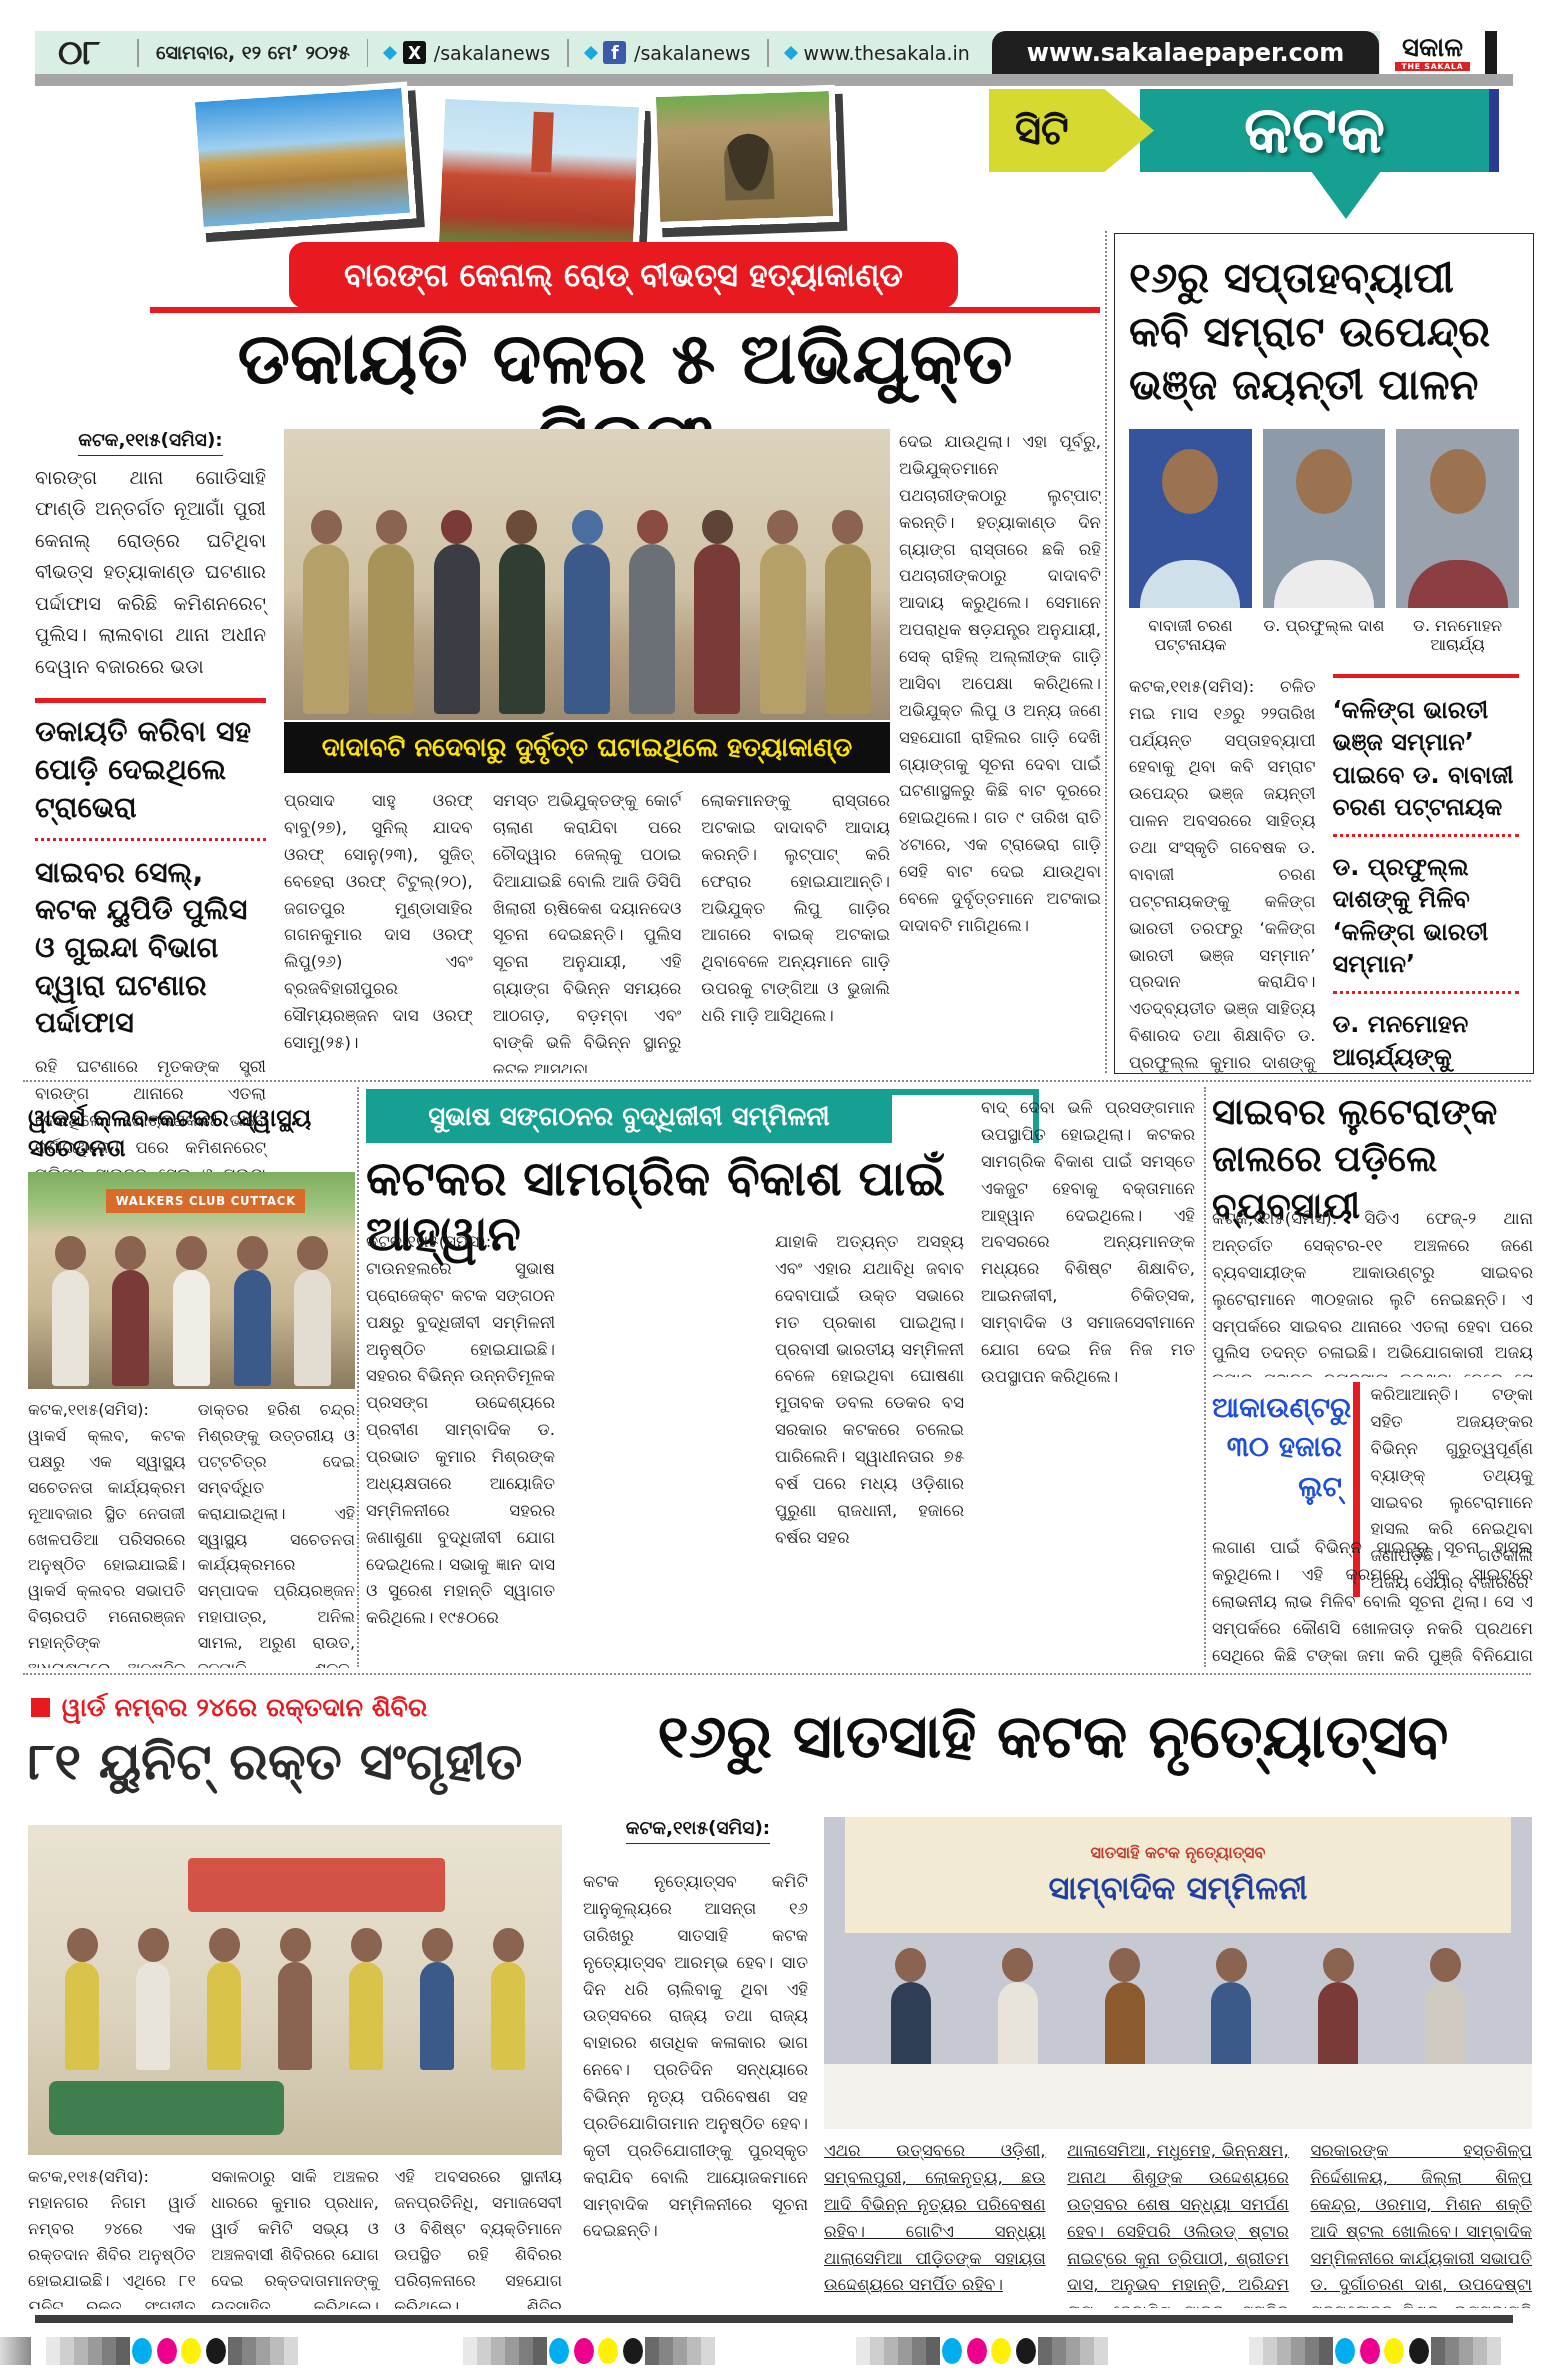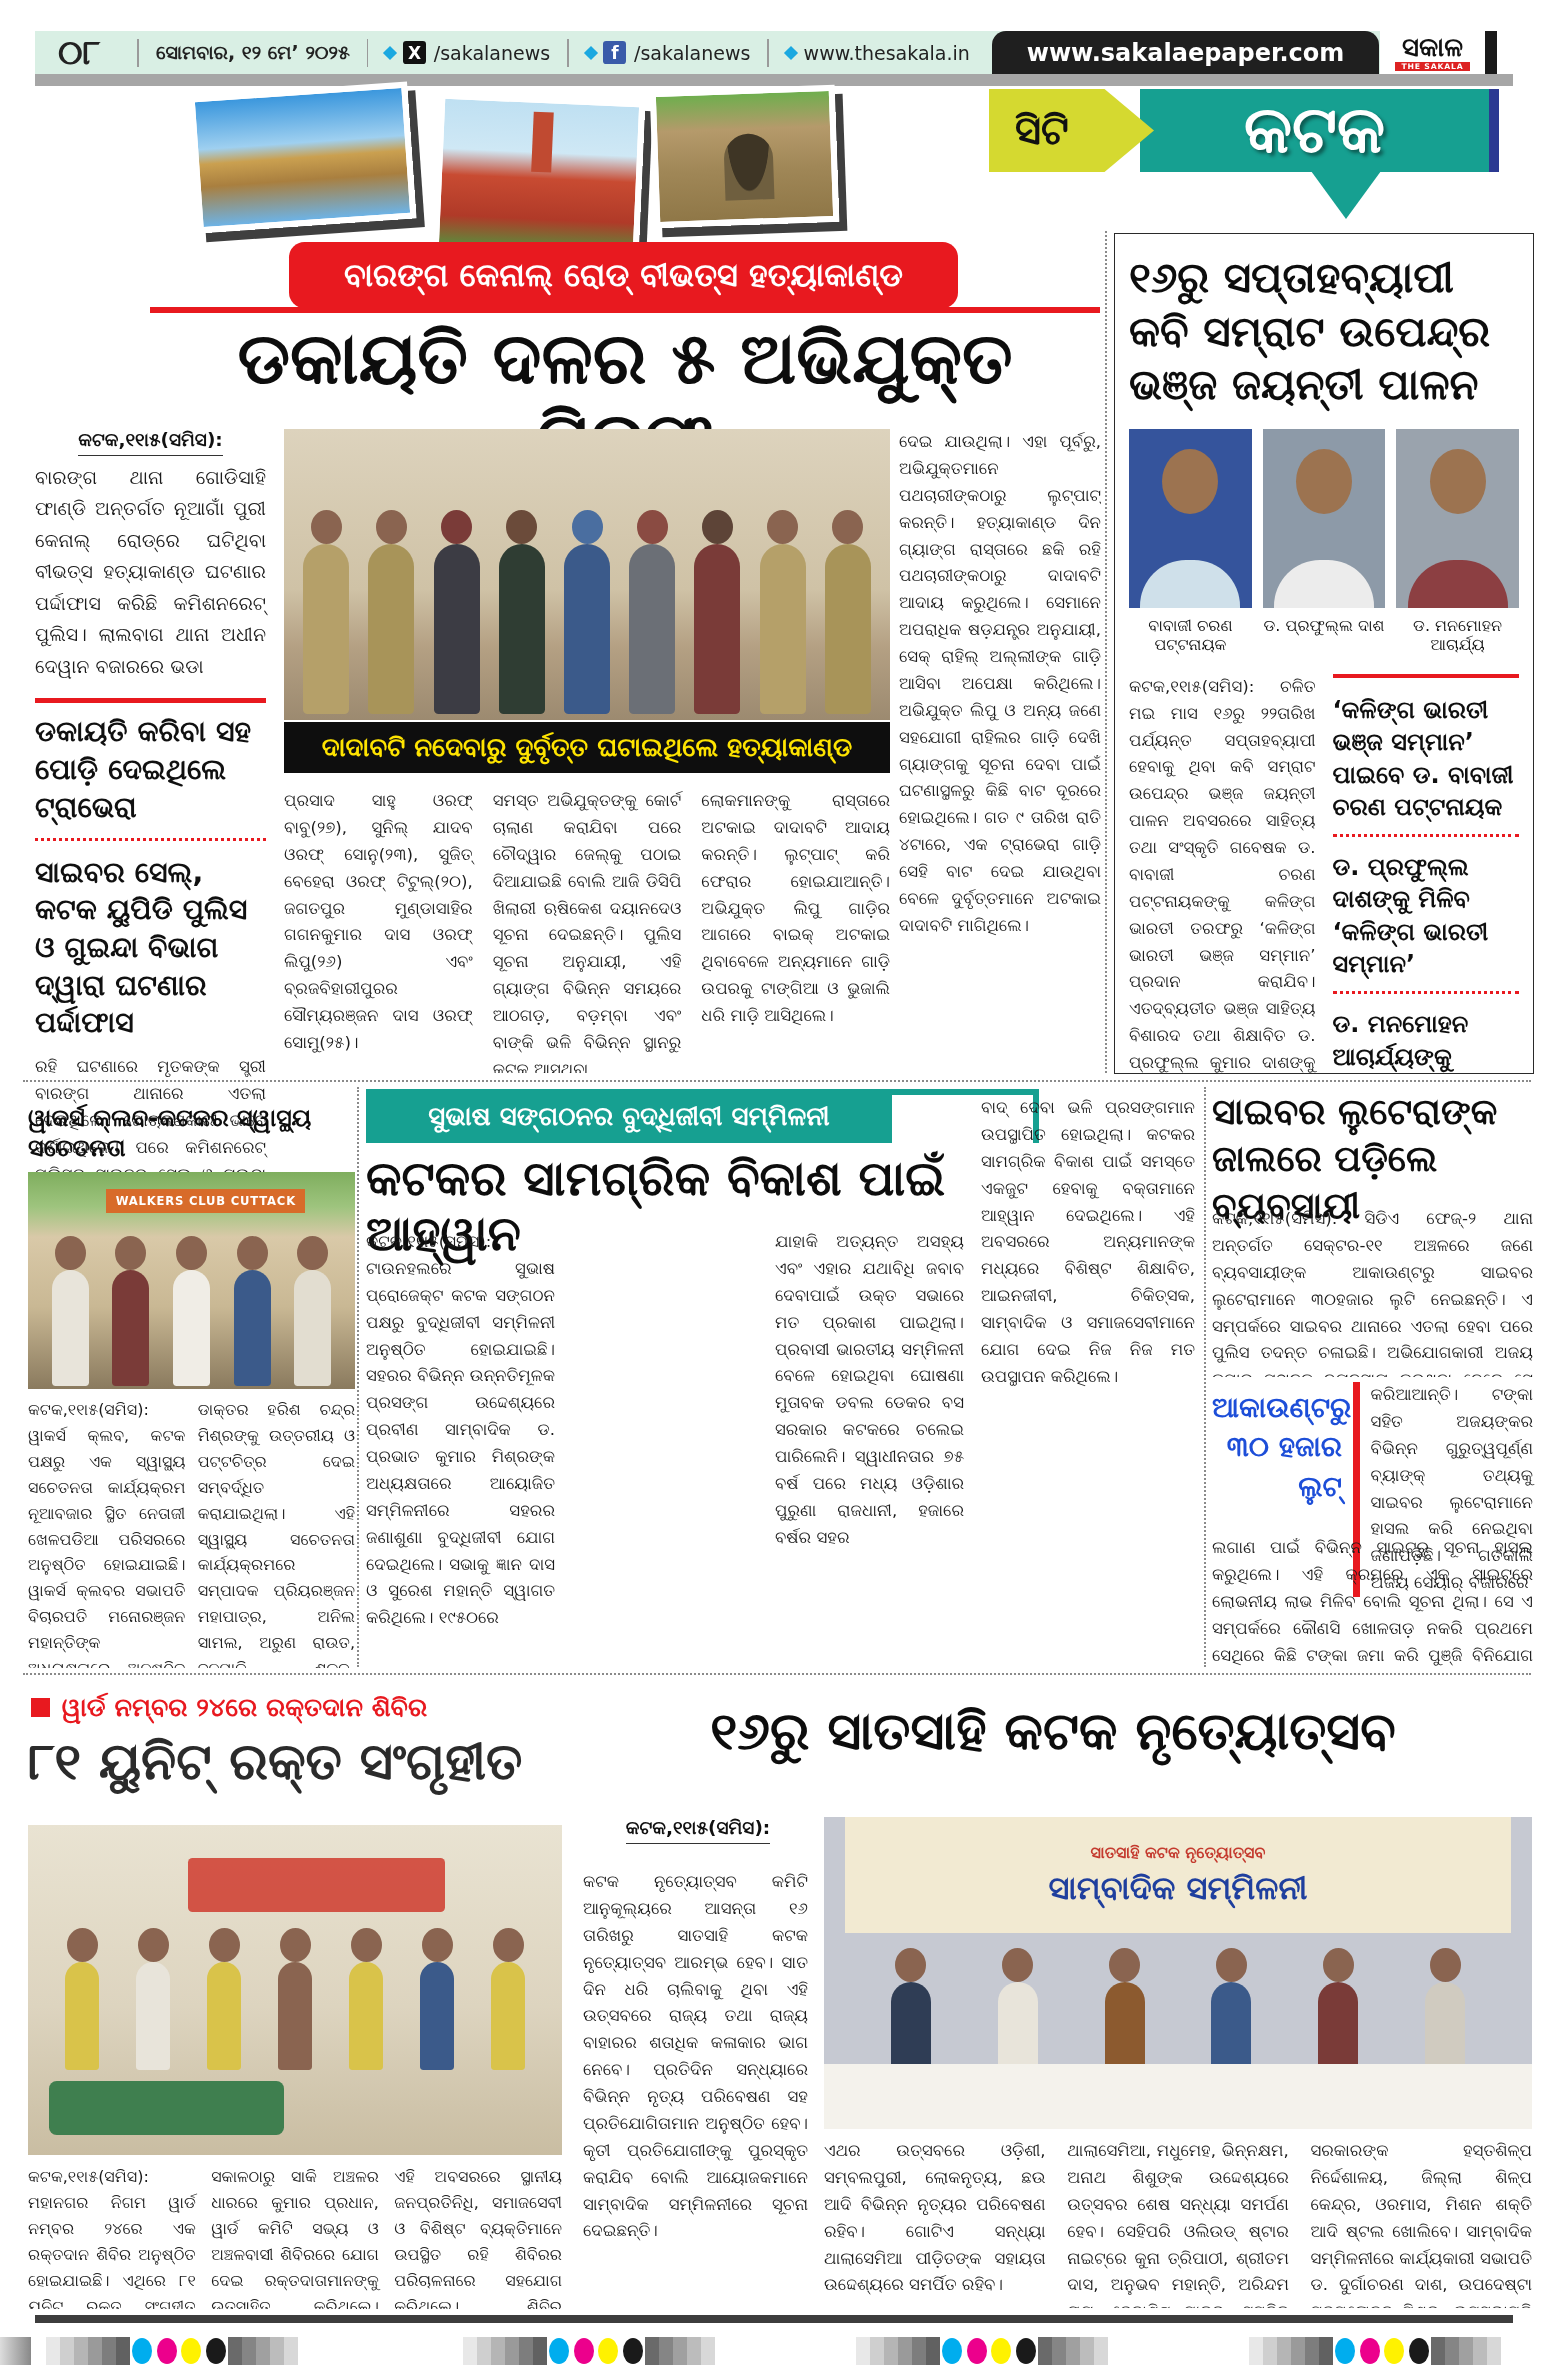--- a/index.html
+++ b/index.html
@@ -127,31 +127,31 @@
              font-size:25.4px;font-weight:bold;}
   .redsq{width:18.5px;height:18.5px;background:#e8191f;display:inline-block;}
   .bloodhead{left:28px;top:1732px;width:534px;font-size:51px;font-weight:bold;color:#2b2b2b;}
   .bloodphoto{left:28px;top:1825px;width:534px;height:330px;overflow:hidden;
               background:linear-gradient(180deg,#e9e3d2 0%,#ddd4bf 55%,#c9bda2 100%);}
   .bloodbanner{position:absolute;left:30%;top:10%;width:48%;height:54px;background:#cf3b2e;border-radius:4.6px;
                opacity:.85;}
   .bloodbed{position:absolute;left:4%;bottom:6%;width:44%;height:54px;background:#3f7f4f;border-radius:7.7px;}
   .bloodcols{left:28px;top:2164px;width:534px;height:145px;display:flex;gap:15.4px;overflow:hidden;}
   .bloodcols > div{flex:1;font-size:16px;}
-  .dancehead{left:575px;top:1701px;width:956px;text-align:center;font-size:52px;font-weight:bold;color:#0d0d0d;}
+  .dancehead{left:575px;top:1701px;width:956px;text-align:center;font-size:60px;font-weight:bold;color:#0d0d0d;}
   .dancedl{left:594px;top:1817px;width:208px;text-align:center;}
   .danceintro{left:583px;top:1869px;width:225px;height:436px;overflow:hidden;}
   .dancephoto{left:824px;top:1817px;width:708px;height:312px;overflow:hidden;background:#c6c9d2;}
   .dbanner{position:absolute;left:3%;top:0;width:94%;height:116px;background:#f2ead2;display:flex;
            flex-direction:column;align-items:center;justify-content:center;gap:6.2px;}
   .dbline1{color:#c43a2e;font-size:16px;font-weight:bold;text-align:center;}
   .dbline2{color:#1f3f9e;font-size:32px;font-weight:bold;}
   .dtable{position:absolute;left:0;bottom:0;width:100%;height:65px;background:#f4f2ec;}
   .dancecols{left:824px;top:2138px;width:708px;height:170px;display:flex;gap:21.6px;overflow:hidden;}
-  .dancecols > div{flex:1;}
+  .dancecols > div{flex:1;text-decoration:underline;}
   
   .footrule{left:35px;top:2315px;width:1478px;height:7.7px;background:#3d3d3d;}
   .regset{top:2337px;height:28px;display:flex;align-items:center;}
   .gchip{width:14px;height:28px;}
   .oval{width:20px;height:26px;border-radius:50%;margin:0 2.3px;}
   .regedge{left:0;top:2337px;width:31px;height:28px;background:linear-gradient(90deg,#ddd,#888);}
 </style>
 </head>
 <body>
 

